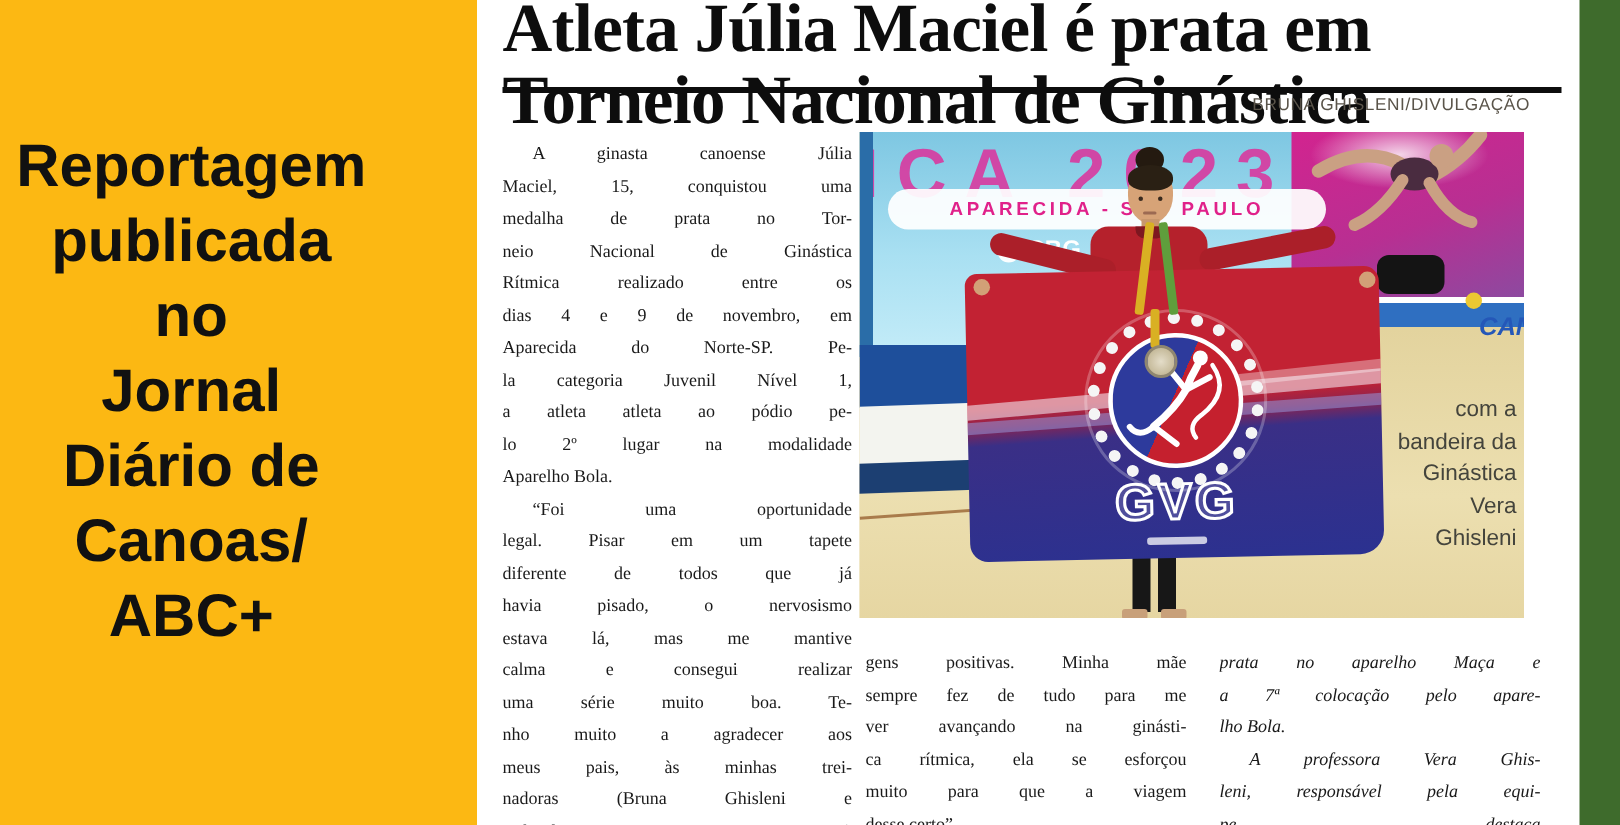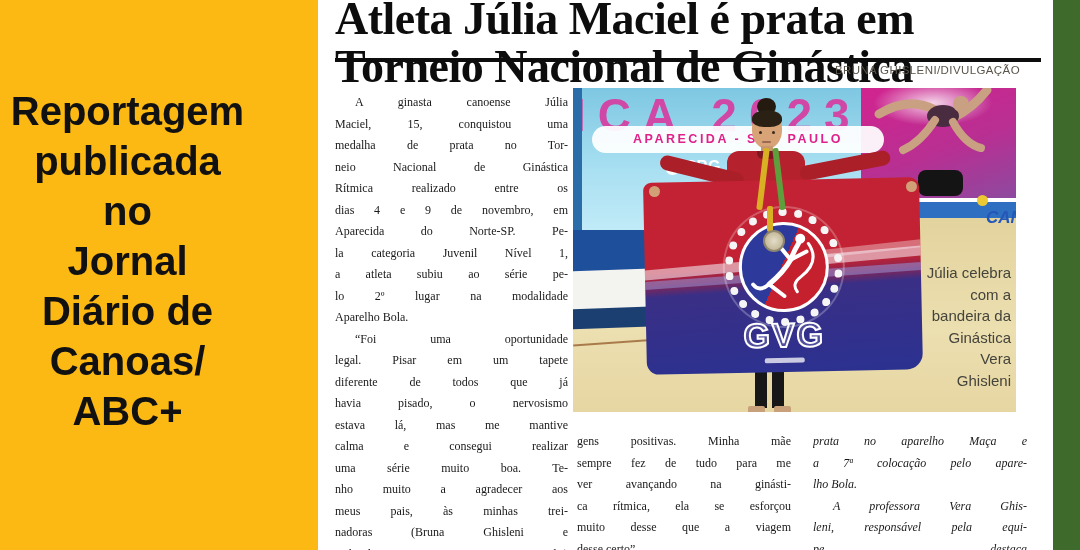--- a/index.html
+++ b/index.html
@@ -211,59 +211,58 @@
     </div>
 
     <div class="ath medal-strap strap-l"></div>
     <div class="ath medal-strap strap-r"></div>
     <div class="ath medal-strap strap-m"></div>
     <div class="ath medal"></div>
     <div class="ath hand l"></div>
     <div class="ath hand r"></div>
 
     <figcaption class="ph caption">
-      <div>Júlia celebra</div>
       <div>com a</div>
       <div>bandeira da</div>
       <div>Ginástica</div>
       <div>Vera</div>
       <div>Ghisleni</div>
     </figcaption>
   </figure>
 
   <div class="col col-left">
       <div class="tline ind">A ginasta canoense Júlia</div>
       <div class="tline">Maciel, 15, conquistou uma</div>
       <div class="tline">medalha de prata no Tor-</div>
       <div class="tline">neio Nacional de Ginástica</div>
       <div class="tline">Rítmica realizado entre os</div>
       <div class="tline">dias 4 e 9 de novembro, em</div>
       <div class="tline">Aparecida do Norte-SP. Pe-</div>
       <div class="tline">la categoria Juvenil Nível 1,</div>
-      <div class="tline">a atleta subiu ao série pe-</div>
+      <div class="tline">a atleta atleta ao pódio pe-</div>
       <div class="tline">lo 2º lugar na modalidade</div>
       <div class="tline pend">Aparelho Bola.</div>
       <div class="tline ind">“Foi uma oportunidade</div>
       <div class="tline">legal. Pisar em um tapete</div>
       <div class="tline">diferente de todos que já</div>
       <div class="tline">havia pisado, o nervosismo</div>
       <div class="tline">estava lá, mas me mantive</div>
       <div class="tline">calma e consegui realizar</div>
       <div class="tline">uma série muito boa. Te-</div>
       <div class="tline">nho muito a agradecer aos</div>
       <div class="tline">meus pais, às minhas trei-</div>
       <div class="tline">nadoras (Bruna Ghisleni e</div>
       <div class="tline">Gabriela Paixão)</div>
     </div>
   <div class="col col-mid">
       <div class="tline">gens positivas. Minha mãe</div>
       <div class="tline">sempre fez de tudo para me</div>
       <div class="tline">ver avançando na ginásti-</div>
       <div class="tline">ca rítmica, ela se esforçou</div>
-      <div class="tline">muito desse que a viagem</div>
+      <div class="tline">muito para que a viagem</div>
       <div class="tline pend">desse certo”.</div>
     </div>
   <div class="col col-right">
       <div class="tline">prata no aparelho Maça e</div>
       <div class="tline">a 7ª colocação pelo apare-</div>
       <div class="tline pend">lho Bola.</div>
       <div class="tline ind">A professora Vera Ghis-</div>
       <div class="tline">leni, responsável pela equi-</div>
       <div class="tline">pe, destaca</div>
     </div>

